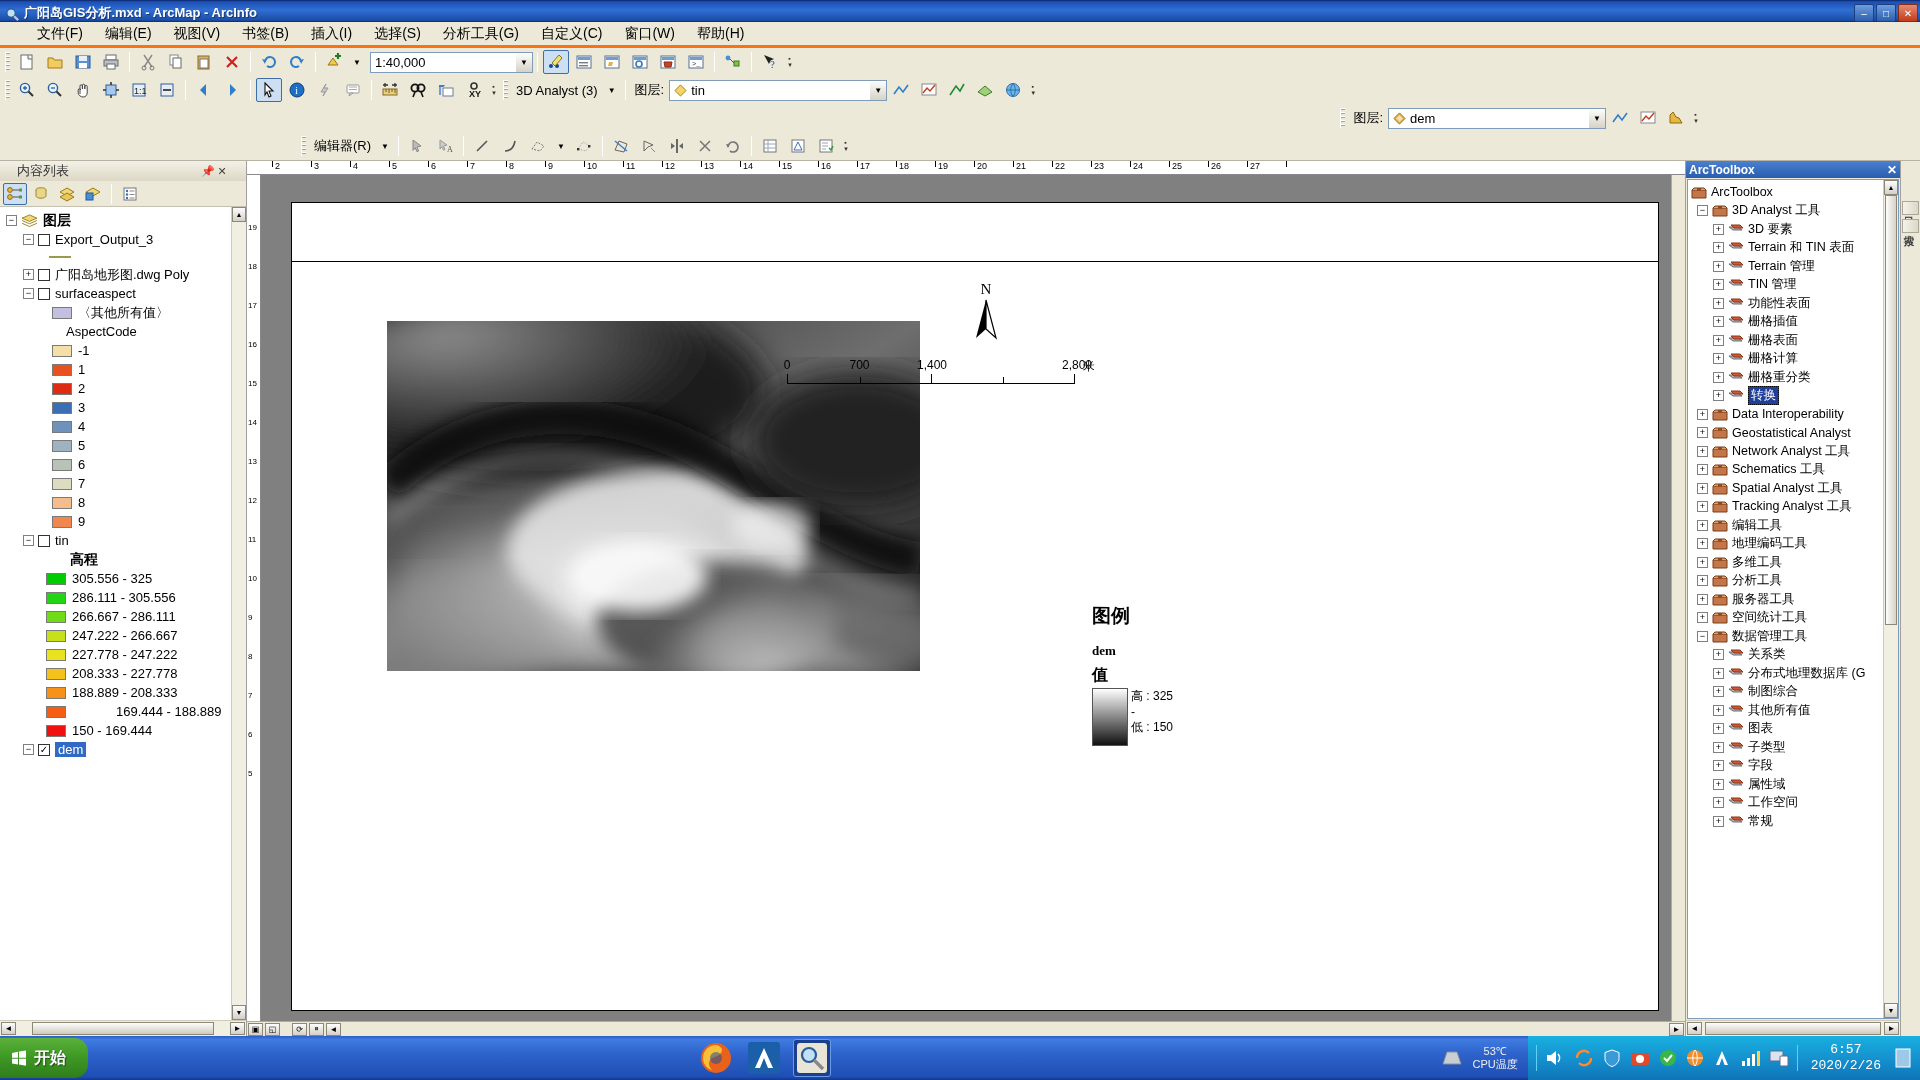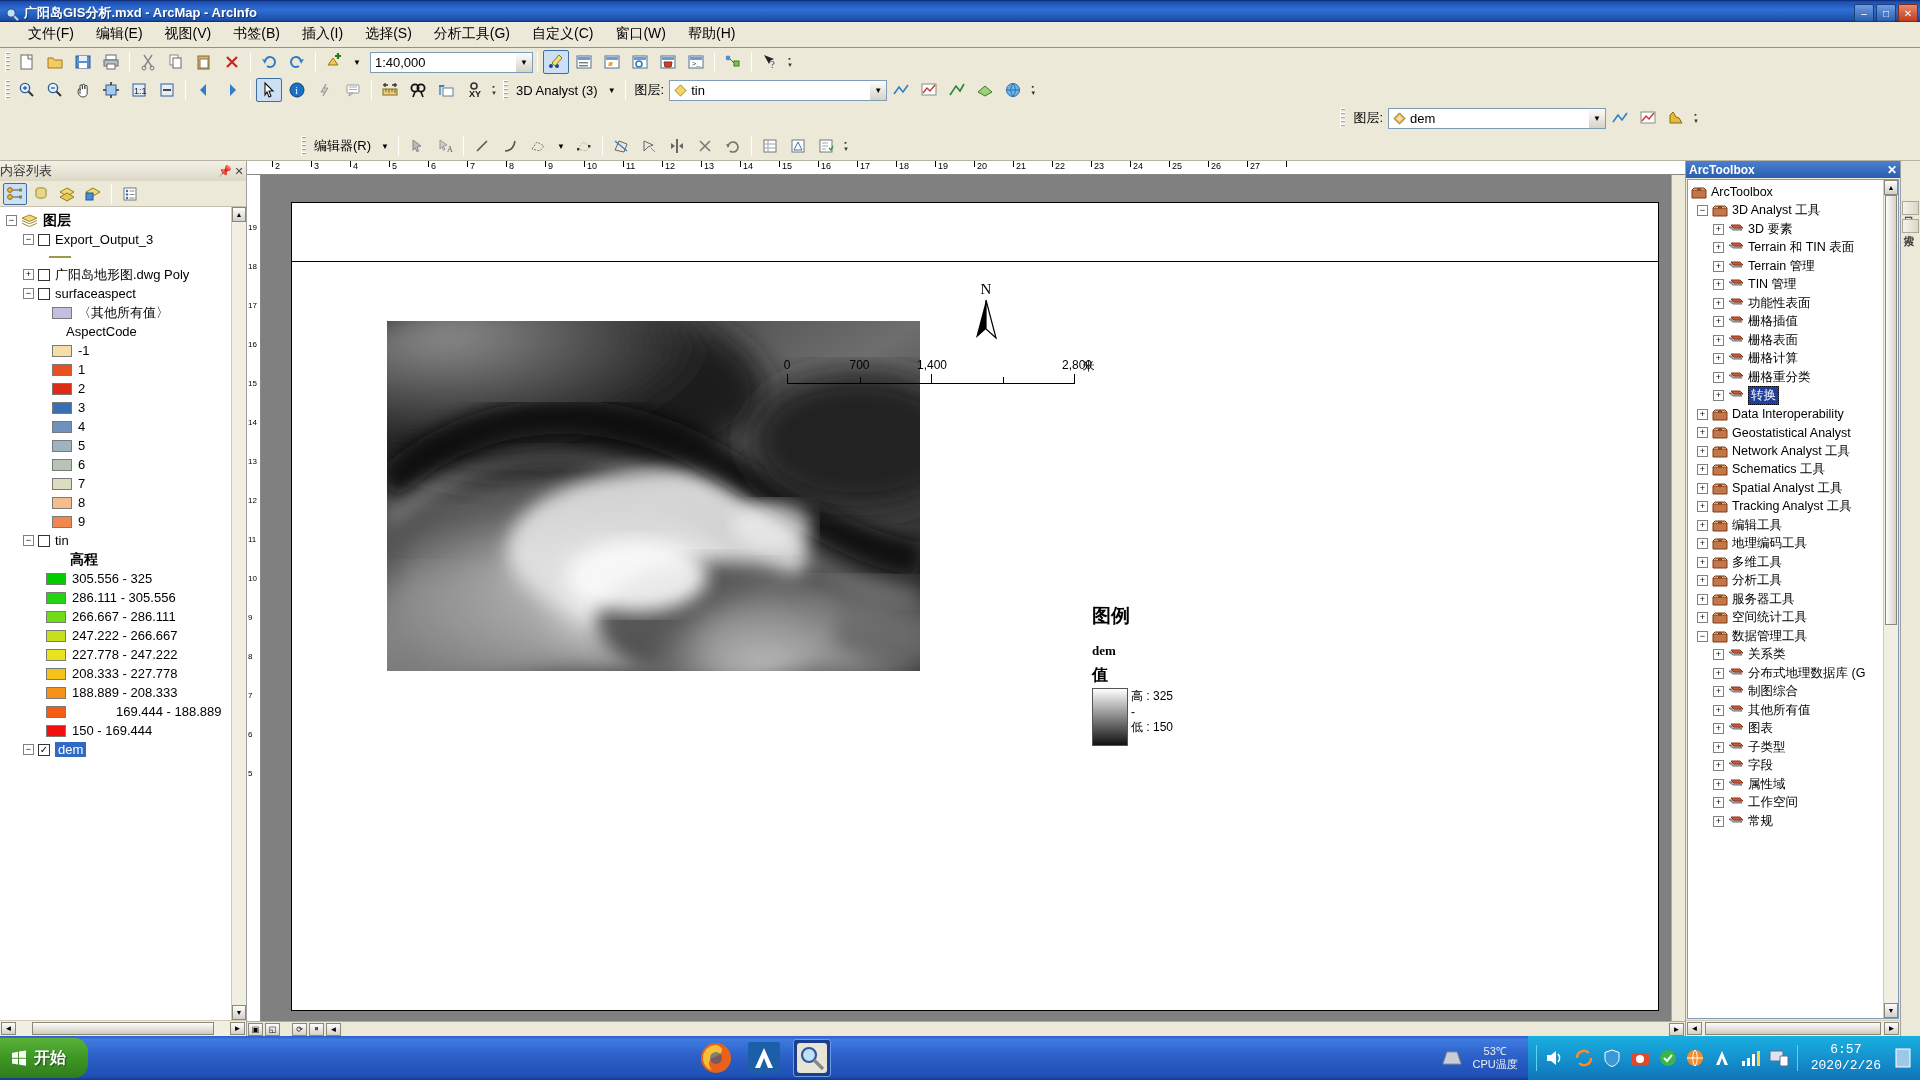--- a/index.html
+++ b/index.html
@@ -23,21 +23,21 @@
   .winbtn {
     width:20px;height:18px;margin-left:2px;background:linear-gradient(180deg,#6f9de0,#2c5fae);
     border:1px solid #1c3f7d; border-radius:2px; color:#fff; font-size:10px;
     display:flex;align-items:center;justify-content:center; font-family:"Liberation Sans",sans-serif;
   }
   .winbtn.close { background:linear-gradient(180deg,#e48b72,#c23b1c); border-color:#8d2a12; }
 
   
   .menubar {
     height:26px; flex:0 0 26px; background:#ece9d8; display:flex; 
-    padding-left:17px; border-bottom:1px solid #f97316;
+    padding-left:26px; border-bottom:3px solid #f97316;
   }
   .menubar .mi { padding:3px 11px; font-size:14px; color:#000; white-space:nowrap;
     font-family:"Liberation Sans", sans-serif; }
 
   
   .toolbars { background:#ece9d8; flex:0 0 auto; border-bottom:1px solid #b8b2a4; }
   .trow { display:flex; align-items:center; height:28px; padding:0 2px; }
   .grip { width:5px;height:20px;margin:0 3px;
     background:repeating-linear-gradient(180deg,#fff 0 1px,#a9a296 1px 2px,transparent 2px 4px);
     border-left:1px solid #fff; }
@@ -61,21 +61,21 @@
   .dropchev { font-size:8px; padding:0 5px; }
   .overflow { width:12px;height:22px;display:flex;flex-direction:column;align-items:center;justify-content:center;
     color:#333;font-size:7px;line-height:6px; }
 
   
   .main { flex:1; display:flex; min-height:0; background:#d4d0c8; }
 
   
   .toc { width:247px; flex:0 0 247px; display:flex; flex-direction:column; background:#ece9d8;
     border-right:1px solid #a0a0a0; }
-  .toc-title { height:20px; display:flex;align-items:center; padding:0 0;
+  .toc-title { height:20px; display:flex;align-items:center; padding:0 17px;
     background:linear-gradient(180deg,#f3f1e7,#ddd8c6); font-size:13px; color:#333;}
   .toc-title .t { flex:1; }
   .toc-title .pin, .toc-title .x { width:14px;text-align:center;font-size:11px;color:#444; }
   .toc-tools { height:26px; display:flex; align-items:center; padding:2px 3px; gap:2px;
     background:#ece9d8; border-bottom:1px solid #c6c0b0;}
   .ttb { width:24px;height:22px;display:flex;align-items:center;justify-content:center;border:1px solid transparent;border-radius:2px;}
   .ttb.on { border-color:#3d6ea5; background:#cddff3; }
   .toc-body { flex:1; background:#fff; position:relative; overflow:hidden; }
   .tree { padding:4px 0 0 6px; font-size:13px; font-family:"Liberation Sans",sans-serif; }
   .trow2 { display:flex; align-items:center; height:19px; white-space:nowrap; }

